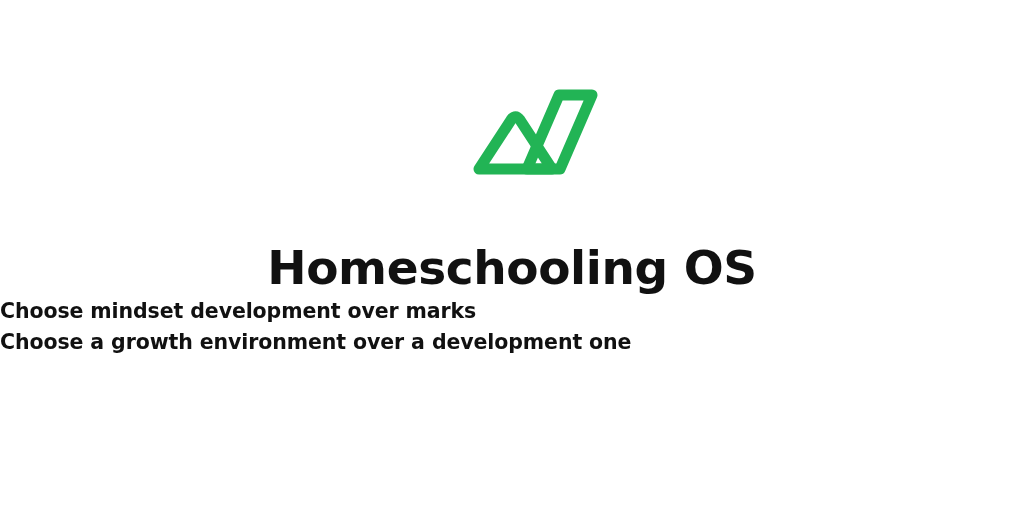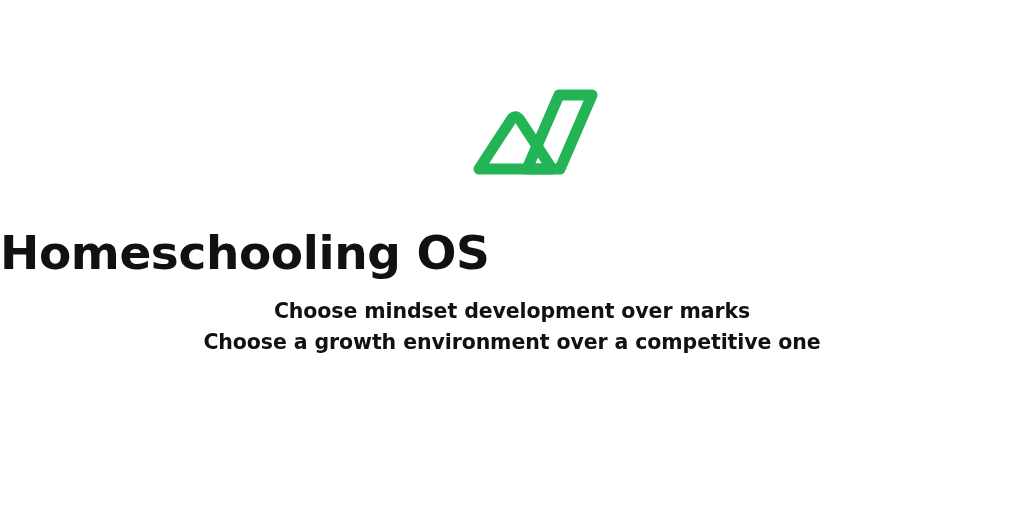--- a/index.html
+++ b/index.html
@@ -38,39 +38,39 @@
     width: 140px;
     height: 100px;
   }
 
   
   #page-title {
     position: absolute;
     top: 212px;
     left: 0;
     width: 1024px;
+    text-align: center;
     font-size: 47px;
     font-weight: 700;
     letter-spacing: -0.4px;
     color: #111111;
     line-height: 1.05;
     white-space: nowrap;
-    margin-top: 16px;
   }
 
   
   #tagline-list {
     position: absolute;
     top: 296px;
     left: 0;
     width: 1024px;
     text-align: center;
     display: flex;
     flex-direction: column;
-    align-items: center;
+    align-items: flex-start;
   }
   .tagline-line {
     font-size: 20.5px;
     font-weight: 700;
     color: #111111;
     line-height: 30.5px;
     white-space: nowrap;
     letter-spacing: -0.1px;
   }
 </style>
@@ -87,16 +87,16 @@
 
         <path d="M 61 87 L 93 13 L 126 13 L 94 87 Z"></path>
       </g>
     </svg>
   </div>
 
   <h1 id="page-title">Homeschooling OS</h1>
 
   <div id="tagline-list">
     <div class="tagline-line">Choose mindset development over marks</div>
-    <div class="tagline-line">Choose a growth environment over a competitive one</div>
+    <div class="tagline-line">Choose a growth environment over a development one</div>
   </div>
 
 </div>
 
 </body></html>

